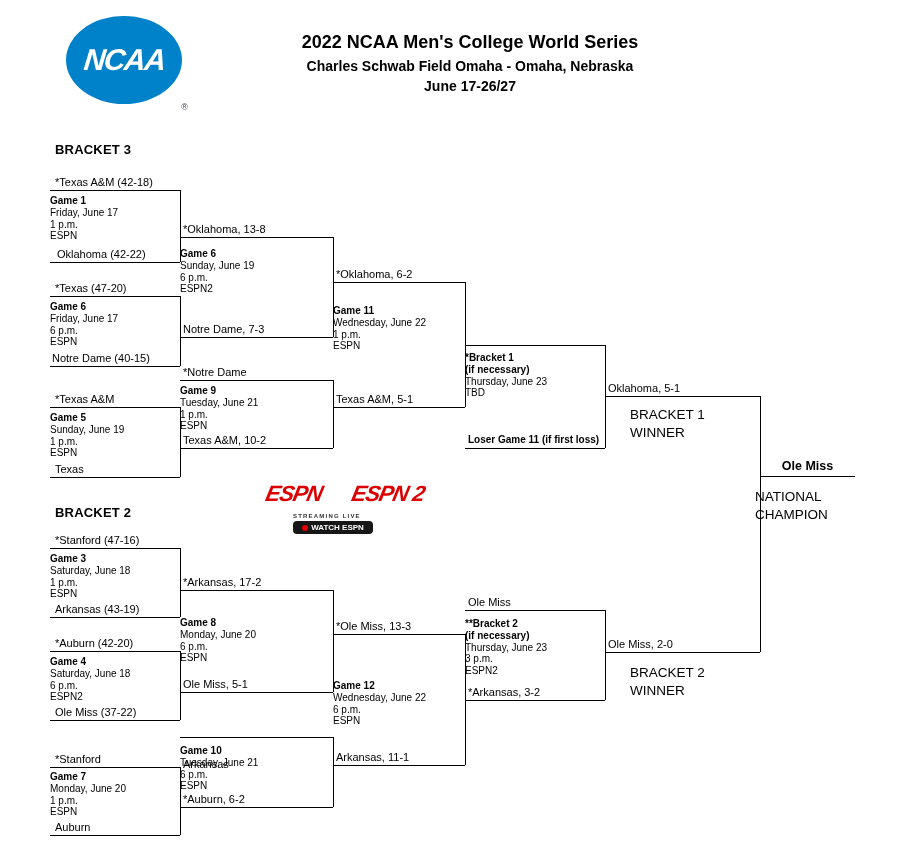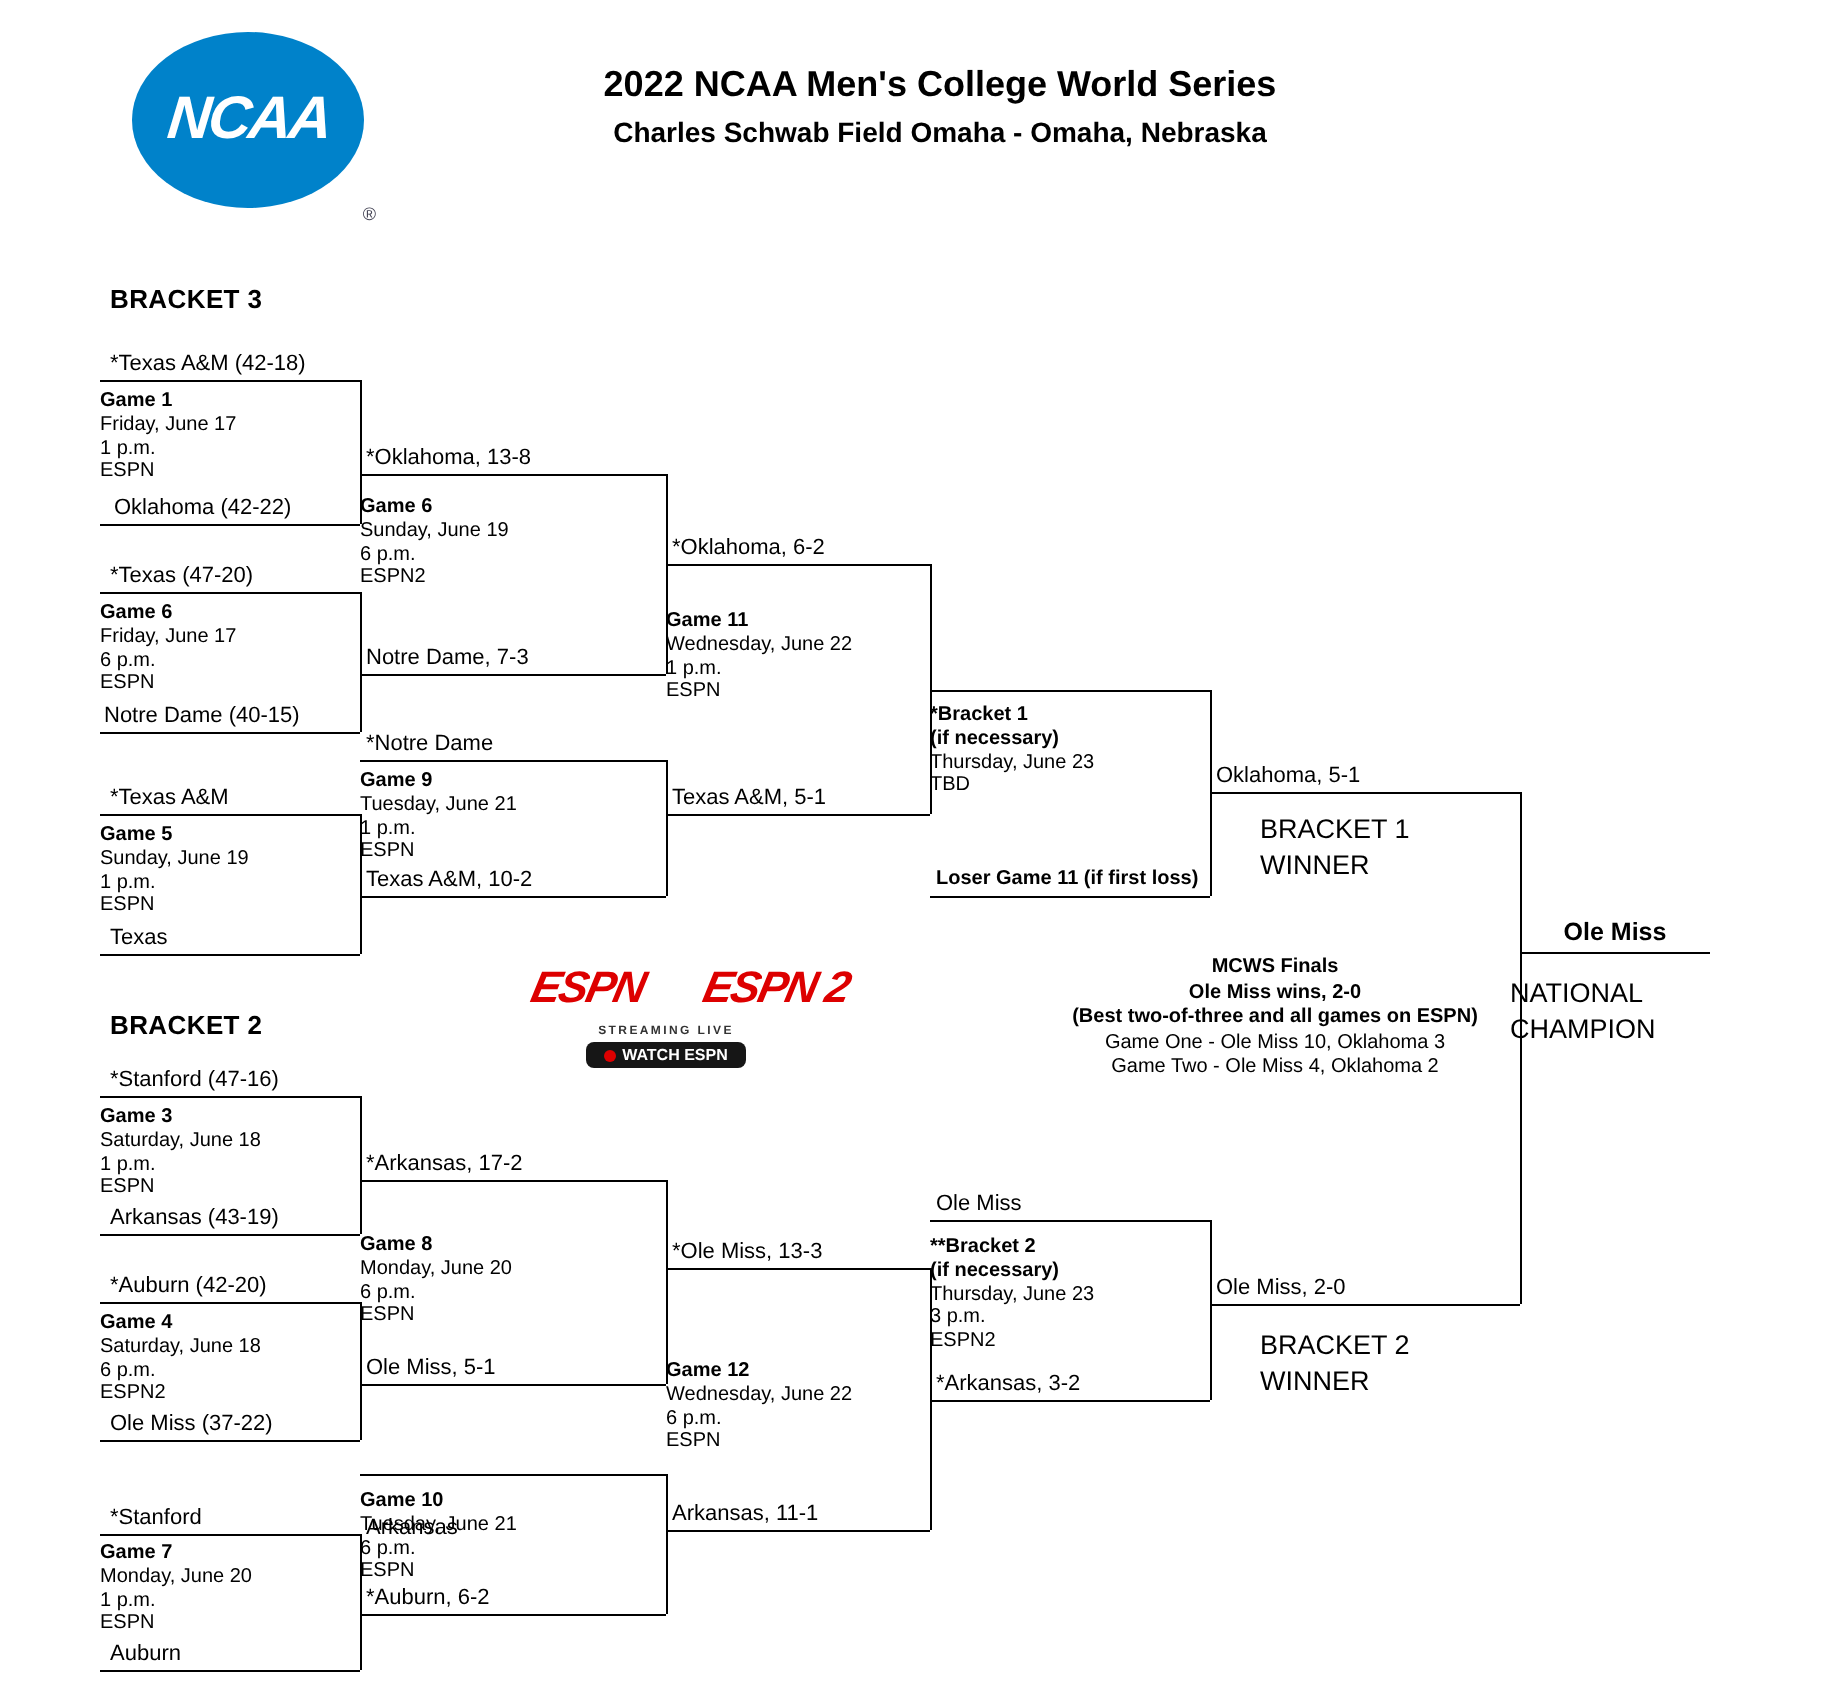--- a/index.html
+++ b/index.html
@@ -31,40 +31,41 @@
   
   .ncaa { position:absolute; left:66px; top:16px; width:124px; height:96px; }
   .ncaa .disc { width:116px; height:88px; border-radius:50%; background:var(--ncaa-blue,#0082ca);
                 display:flex; align-items:center; justify-content:center; }
   .ncaa .word { color:#fff; font-weight:900; font-style:italic; font-size:30px; letter-spacing:-1.5px; transform:skewX(-6deg); }
   .ncaa .reg { position:absolute; right:2px; bottom:0; font-size:9px; color:#445; }
 
   
   .espn-logo { position:absolute; color:var(--espn-red,#e00000); font-style:italic; font-weight:900;
                font-size:22px; letter-spacing:-1px; transform:skewX(-12deg); white-space:nowrap; }
-  .stream { position:absolute; width:80px; text-align:center; }
+  .stream { position:absolute; width:80px; }
   .stream .sl { font-size:6px; letter-spacing:1.2px; color:#333; font-weight:bold; }
   .stream .pill { margin-top:2px; background:#161616; color:#fff; border-radius:4px; font-size:8px;
                   font-weight:bold; padding:2px 4px; display:flex; align-items:center; justify-content:center; gap:3px; }
   .stream .dot { width:6px; height:6px; border-radius:50%; background:var(--espn-red,#e00000); }
 </style>
 </head>
 <body>
 
 <div class="stage">
 
   <div class="ncaa">
     <div class="disc">
       <span class="word">NCAA</span>
     </div>
     <span class="reg">®</span>
   </div>
   <div class="hdr">
     <div class="title">2022 NCAA Men's College World Series</div>
     <div class="venue">Charles Schwab Field Omaha - Omaha, Nebraska</div>
+    <div class="dates">June 17-26/27</div>
   </div>
 
   <div class="bracket-label" style="left:55px;top:142px">BRACKET 3</div>
 
   <div class="team" style="left:55px;top:176px">*Texas A&amp;M (42-18)</div>
   <div class="lh" style="left:50px;top:190px;width:130px"></div>
   <div class="info" style="left:50px;top:195px;width:130px">
     <div class="gname">Game 1</div>
     <div>Friday, June 17</div>
     <div>1 p.m.</div>
@@ -241,26 +242,19 @@
     <div>3 p.m.</div>
     <div>ESPN2</div>
   </div>
   <div class="team" style="left:468px;top:686px">*Arkansas, 3-2</div>
   <div class="lh" style="left:465px;top:700px;width:140px"></div>
   <div class="lv" style="left:605px;top:610px;height:90px"></div>
   <div class="team" style="left:608px;top:638px">Ole Miss, 2-0</div>
   <div class="lh" style="left:605px;top:652px;width:155px"></div>
   <div class="big-label" style="left:630px;top:664px;width:112px">BRACKET 2 WINNER</div>
 
-  <div class="finals" style="left:530px;top:478px;width:215px">
-    <div class="b">MCWS Finals</div>
-    <div class="b">Ole Miss wins, 2-0</div>
-    <div class="b">(Best two-of-three and all games on ESPN)</div>
-    <div>Game One - Ole Miss 10, Oklahoma 3</div>
-    <div>Game Two - Ole Miss 4, Oklahoma 2</div>
-  </div>
 
   <div class="lv" style="left:760px;top:396px;height:256px"></div>
   <div class="champ-team" style="left:760px;top:459px;width:95px">Ole Miss</div>
   <div class="lh" style="left:760px;top:476px;width:95px"></div>
   <div class="big-label" style="left:755px;top:488px;width:105px">NATIONAL CHAMPION</div>
 
 </div>
 
 </body></html>

